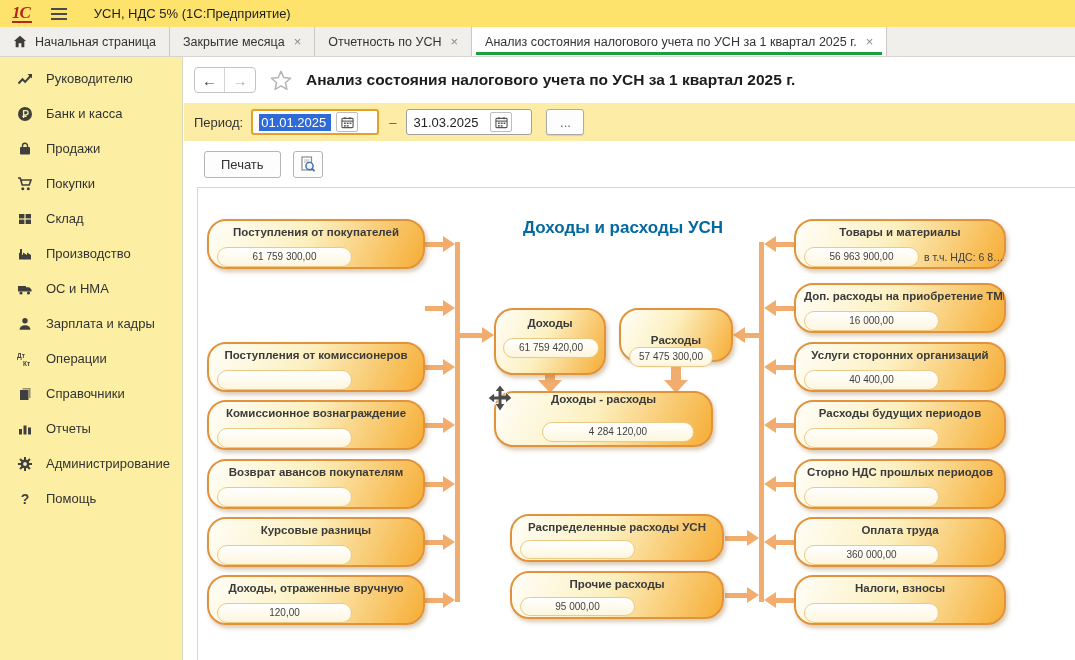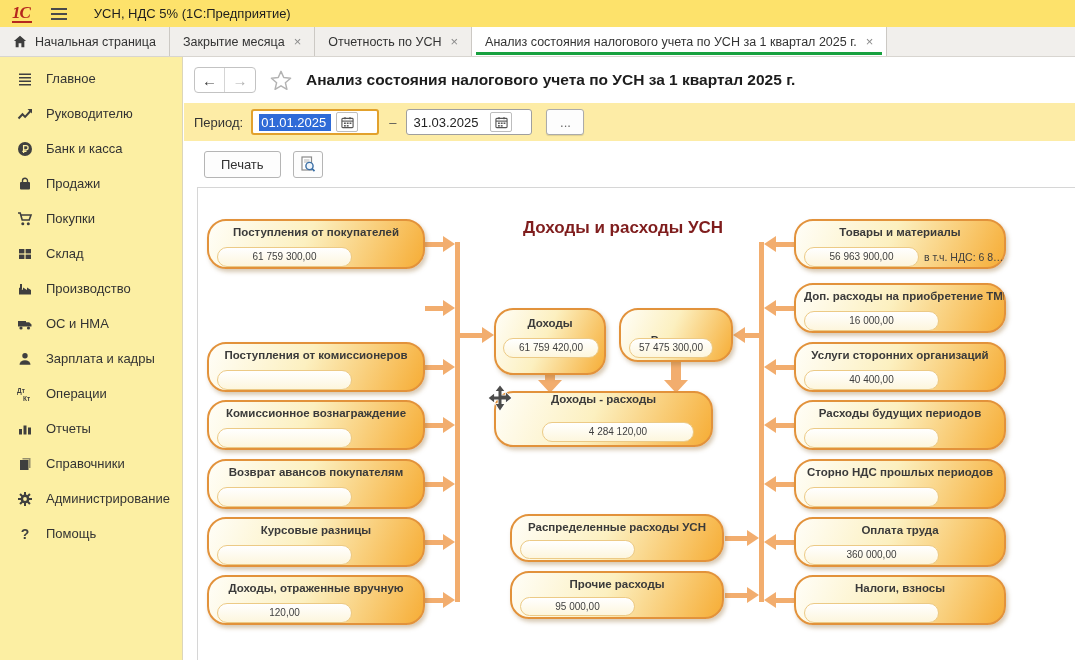--- a/index.html
+++ b/index.html
@@ -49,21 +49,21 @@
   .dash { margin-left:10px; color:#555; font-size:13px; }
   .morebtn { margin-left:14px; width:38px; height:26px; border:1px solid #ababab; border-radius:3px; background:#fdfdfd; color:#6a6a6a; font-size:13px; cursor:pointer; box-shadow:0 1px 1px rgba(0,0,0,.12); }
 
   .actions-row { position:absolute; left:0; top:84px; width:100%; height:46px; background:#fff; display:flex; align-items:center; }
   .btn-generate { margin-left:12px; height:27px; padding:0 22px; background:linear-gradient(#fff34f,#f9d812); border:1px solid #cfae00; border-radius:3px; font-size:13px; color:#2b2b2b; cursor:pointer; box-shadow:0 1px 1px rgba(0,0,0,.2); }
   .btn-print { margin-left:20px; height:27px; padding:0 16px; background:#fdfdfd; border:1px solid #b5b5b5; border-radius:3px; font-size:13px; color:#333; cursor:pointer; }
   .btn-preview { margin-left:12px; width:30px; height:27px; background:#fdfdfd; border:1px solid #b5b5b5; border-radius:3px; display:flex; align-items:center; justify-content:center; cursor:pointer; }
 
   
   .panel { position:absolute; left:13px; top:130px; right:0; bottom:0; background:#fff; border-top:1px solid #d6d6d6; border-left:1px solid #d6d6d6; overflow:hidden; }
-  .diag-title { position:absolute; left:280px; top:30px; width:290px; text-align:center; font-size:17px; font-weight:bold; color:#7f1d1d; }
+  .diag-title { position:absolute; left:280px; top:30px; width:290px; text-align:center; font-size:17px; font-weight:bold; color:#0369a1; }
 
   .fb { position:absolute; height:50px; border:2px solid #e2923b; border-radius:19px; background:linear-gradient(115deg,#fffef8 0%,#fcf0c0 45%,#f6ad36 100%); box-shadow:2px 3px 4px rgba(140,100,40,.35); z-index:2; cursor:default; }
   .fbt { margin-top:5px; padding:0 8px; text-align:center; font-size:11.5px; font-weight:bold; color:#3a3a3a; white-space:nowrap; overflow:hidden; }
   .pill { position:absolute; left:8px; top:26px; width:135px; height:20px; border:1px solid #ecca86; border-radius:11px; background:linear-gradient(180deg,#ffffff 0%,#fdf6dd 100%); font-size:10px; color:#3f3f3f; text-align:center; line-height:18px; overflow:hidden; white-space:nowrap; }
   .fb-note { position:absolute; left:128px; top:30px; width:82px; font-size:10.5px; color:#3f3f3f; white-space:nowrap; overflow:hidden; }
   .moveico { position:absolute; left:288px; top:196px; z-index:5; }
 </style>
 </head>
 <body>
 
@@ -103,33 +103,20 @@
     <div class="tab active">
       <span>Анализ состояния налогового учета по УСН за 1 квартал 2025 г.</span>
       <span class="x">×</span>
     </div>
   </div>
 
   <div class="sidebar">
     <div class="sb-item">
       <span class="sb-ico">
           <svg width="16" height="16" viewBox="0 0 16 16">
-            <g fill="#3f3f3f">
-              <rect x="2" y="2.5" width="12" height="1.5"></rect>
-              <rect x="2" y="6" width="12" height="1.5"></rect>
-              <rect x="2" y="9.5" width="12" height="1.5"></rect>
-              <rect x="2" y="13" width="12" height="1.5"></rect>
-            </g>
-          </svg>
-        </span>
-      <span class="sb-label">Главное</span>
-    </div>
-    <div class="sb-item">
-      <span class="sb-ico">
-          <svg width="16" height="16" viewBox="0 0 16 16">
             <path d="M1.5 12.5l4-4.2 2.6 2.6 5.4-5.9" fill="none" stroke="#3f3f3f" stroke-width="2"></path>
             <path fill="#3f3f3f" d="M10.5 3h4.5v4.5z"></path>
           </svg>
         </span>
       <span class="sb-label">Руководителю</span>
     </div>
     <div class="sb-item">
       <span class="sb-ico">
           <svg width="16" height="16" viewBox="0 0 16 16">
             <circle cx="8" cy="8" r="7" fill="#3f3f3f"></circle>
@@ -211,38 +198,38 @@
             <text x="0" y="7" font-size="6.5" font-weight="bold" fill="#3f3f3f">Дт</text>
             <text x="6" y="14.5" font-size="6.5" font-weight="bold" fill="#3f3f3f">Кт</text>
           </svg>
         </span>
       <span class="sb-label">Операции</span>
     </div>
     <div class="sb-item">
       <span class="sb-ico">
           <svg width="16" height="16" viewBox="0 0 16 16">
             <g fill="#3f3f3f">
+              <path d="M5.5 2h8v10h-1.5V3.5H5.5z" opacity=".55"></path>
+              <rect x="3" y="4" width="8.5" height="10"></rect>
+            </g>
+          </svg>
+        </span>
+      <span class="sb-label">Справочники</span>
+    </div>
+    <div class="sb-item">
+      <span class="sb-ico">
+          <svg width="16" height="16" viewBox="0 0 16 16">
+            <g fill="#3f3f3f">
               <rect x="2" y="8" width="3" height="5.5"></rect>
               <rect x="6.5" y="4.5" width="3" height="9"></rect>
               <rect x="11" y="6.5" width="3" height="7"></rect>
             </g>
           </svg>
         </span>
       <span class="sb-label">Отчеты</span>
-    </div>
-    <div class="sb-item">
-      <span class="sb-ico">
-          <svg width="16" height="16" viewBox="0 0 16 16">
-            <g fill="#3f3f3f">
-              <path d="M5.5 2h8v10h-1.5V3.5H5.5z" opacity=".55"></path>
-              <rect x="3" y="4" width="8.5" height="10"></rect>
-            </g>
-          </svg>
-        </span>
-      <span class="sb-label">Справочники</span>
     </div>
     <div class="sb-item">
       <span class="sb-ico">
           <svg width="16" height="16" viewBox="0 0 16 16">
             <g fill="#3f3f3f">
               <circle cx="8" cy="8" r="4.4"></circle>
               <rect x="7" y="1" width="2" height="14"></rect>
               <rect x="1" y="7" width="14" height="2"></rect>
               <rect x="7" y="1" width="2" height="14" transform="rotate(45 8 8)"></rect>
               <rect x="7" y="1" width="2" height="14" transform="rotate(-45 8 8)"></rect>
@@ -359,21 +346,21 @@
         <div class="fbt">Доходы, отраженные вручную</div>
         <div class="pill"><span>120,00</span></div>
       </div>
 
       <div class="fb" style="left:296px;top:120px;width:112px;height:67px">
         <div class="fbt" style="margin-top:7px">Доходы</div>
         <div class="pill" style="left:7px;top:28px;width:96px"><span>61 759 420,00</span></div>
       </div>
       <div class="fb" style="left:421px;top:120px;width:114px;height:54px">
         <div class="fbt" style="margin-top:24px">Расходы</div>
-        <div class="pill" style="left:8px;top:28px;width:84px"><span>57 475 300,00</span></div>
+        <div class="pill" style="left:8px;top:37px;width:84px"><span>57 475 300,00</span></div>
       </div>
       <div class="fb" style="left:296px;top:203px;width:219px;height:56px">
         <div class="fbt" style="margin-top:0">Доходы - расходы</div>
         <div class="pill" style="left:46px;top:29px;width:152px"><span>4 284 120,00</span></div>
       </div>
       <div class="fb" style="left:312px;top:326px;width:214px;height:48px">
         <div class="fbt">Распределенные расходы УСН</div>
         <div class="pill" style="top:24px;width:115px;height:19px"><span></span></div>
       </div>
       <div class="fb" style="left:312px;top:383px;width:214px;height:48px">

